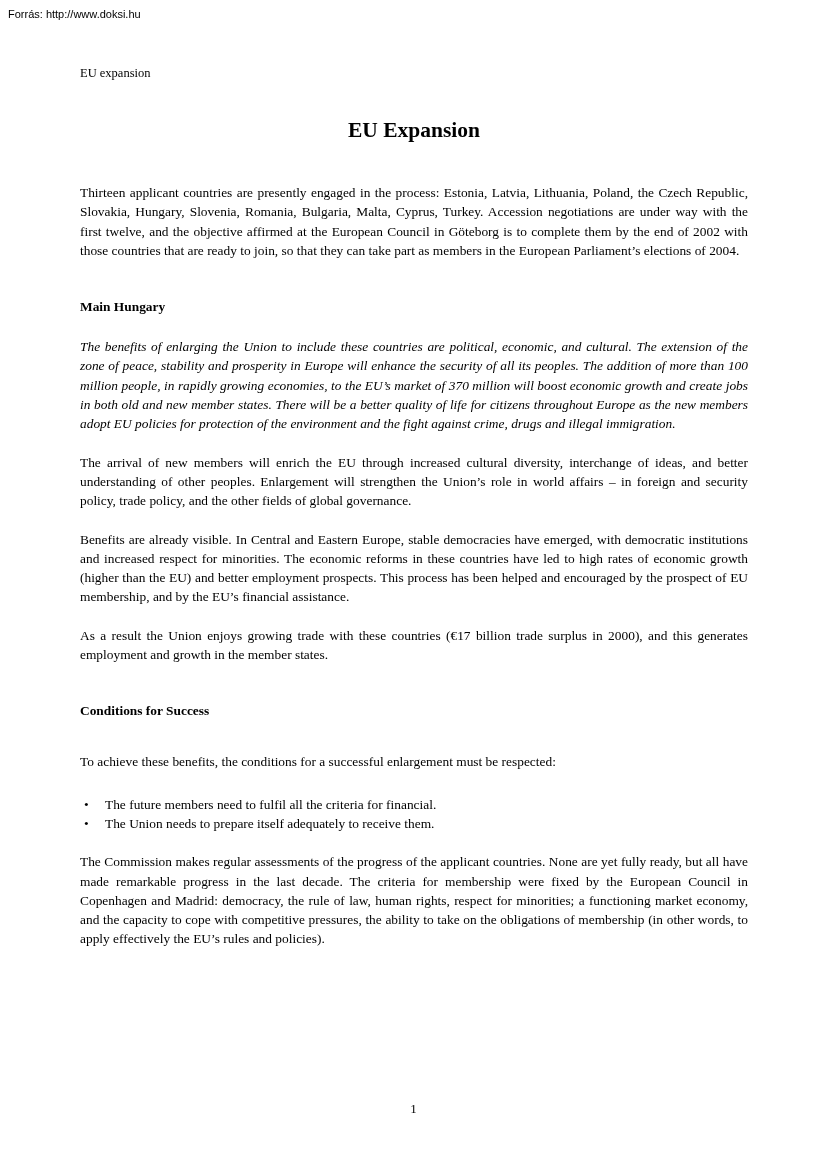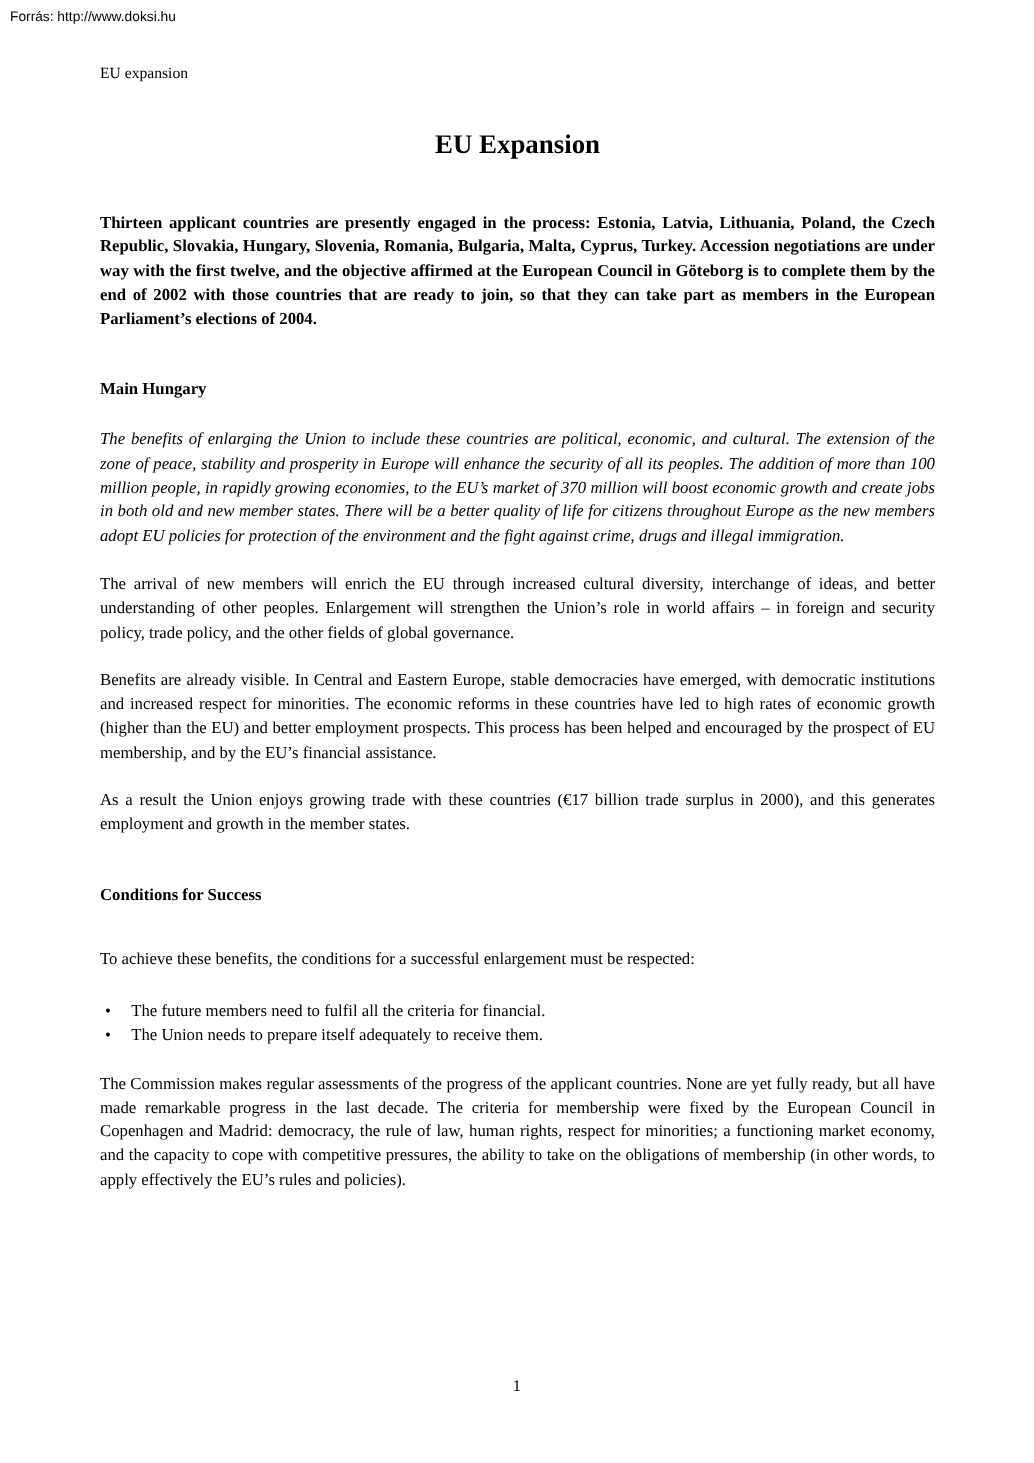--- a/index.html
+++ b/index.html
@@ -22,21 +22,21 @@
     left: 8px;
     font-family: "Liberation Sans", sans-serif;
     font-size: 11px;
     line-height: 13px;
     color: #000000;
     text-align: center;
   }
   .content {
     position: absolute;
     left: 80px;
-    top: 0;
+    top: 15px;
     width: 668px;
   }
   .running-header {
     margin-top: 50px;
     font-size: 12.5px;
     line-height: 16px;
   }
   .doc-title {
     margin: 36px 0 0 0;
     font-size: 21.5px;
@@ -47,21 +47,20 @@
   }
   .para {
     margin: 19px 0 0 0;
     font-size: 13.4px;
     line-height: 19.3px;
     text-align: justify;
     text-align-last: left;
   }
   .para.intro {
     margin-top: 40px;
-    font-weight: bold;
   }
   .section-heading {
     margin: 38px 0 0 0;
     font-size: 13.4px;
     line-height: 18px;
     font-weight: bold;
   }
   .para.first-after-heading {
     margin-top: 21px;
     font-style: italic;

